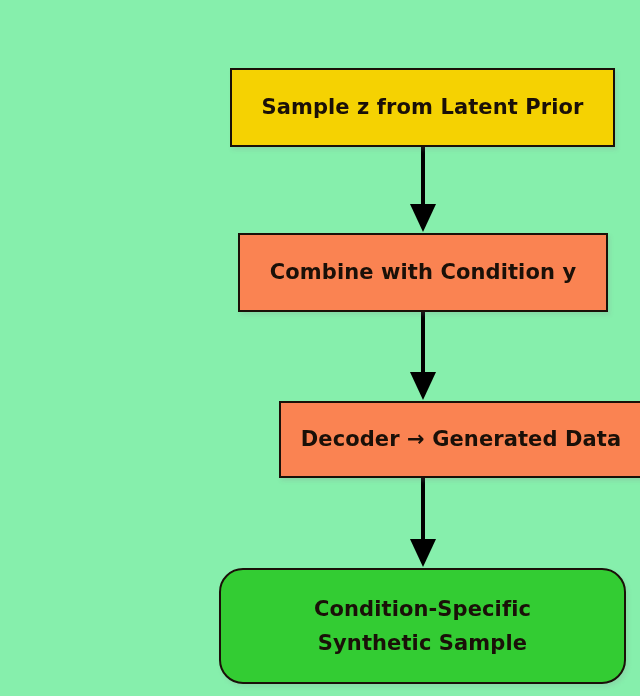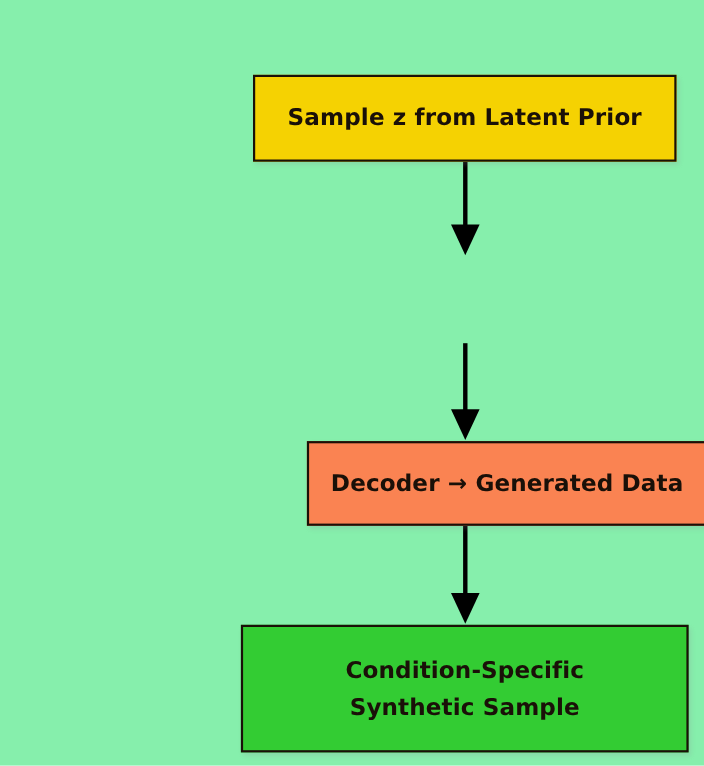--- a/index.html
+++ b/index.html
@@ -61,20 +61,21 @@
     height: 77px;
     background: #fa8352;
     margin-left: 48px;
   }
   #node-output {
     left: 219px;
     top: 568px;
     width: 407px;
     height: 116px;
     background: #33cc33;
+    border-radius: 24px;
   }
   #node-output .node-label {
     line-height: 1.62;
   }
   .edge-layer {
     position: absolute;
     left: 0;
     top: 0;
     width: 640px;
     height: 696px;
@@ -101,20 +102,23 @@
     <g>
       <line x1="423" y1="478" x2="423" y2="547" stroke="#000000" stroke-width="4"></line>
       <polygon points="423,567 410,539 436,539" fill="#000000"></polygon>
     </g>
   </svg>
 
   <div class="node" id="node-sample">
     <span class="node-label">Sample z from Latent Prior</span>
   </div>
 
+  <div class="node" id="node-combine">
+    <span class="node-label">Combine with Condition y</span>
+  </div>
 
   <div class="node" id="node-decoder">
     <span class="node-label">Decoder → Generated Data</span>
   </div>
 
   <div class="node" id="node-output">
     <span class="node-label">Condition-Specific
 Synthetic Sample</span>
   </div>
 

